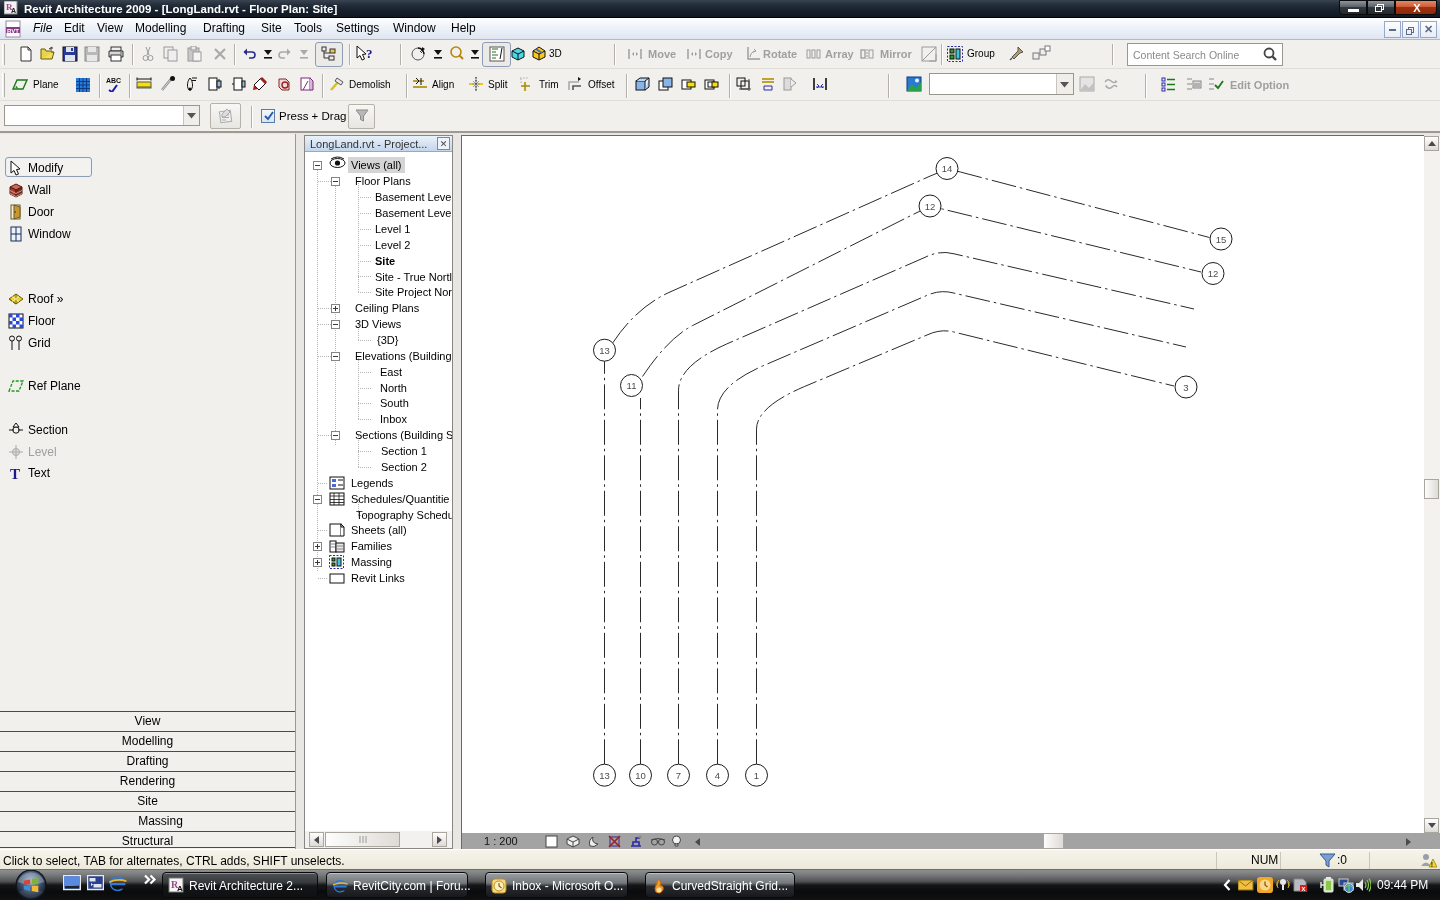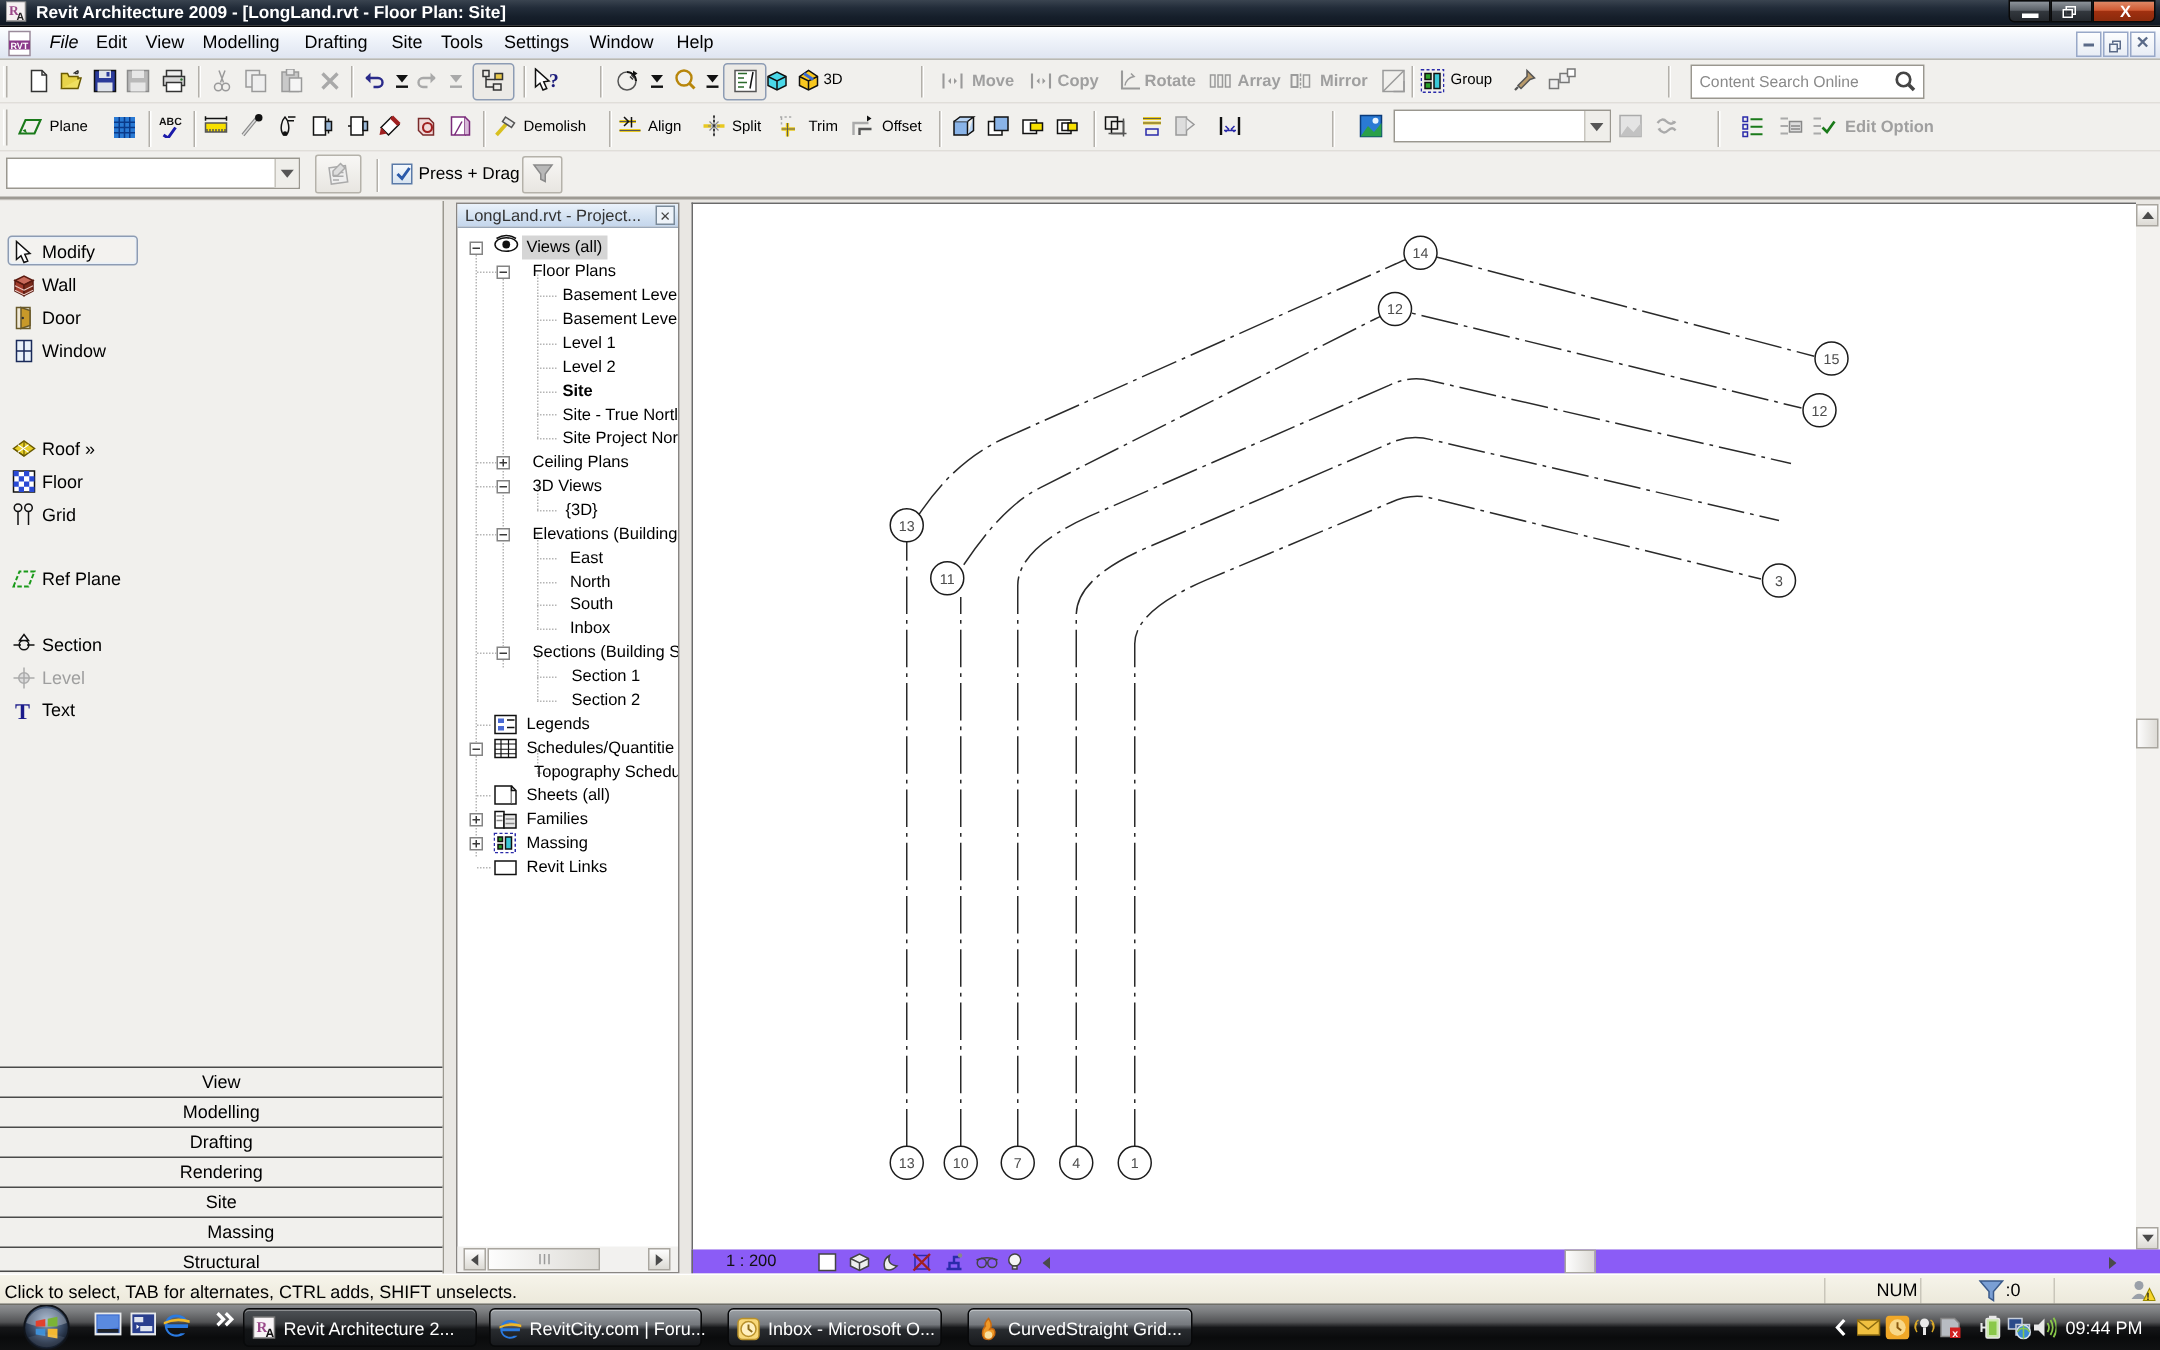--- a/index.html
+++ b/index.html
@@ -66,21 +66,21 @@
 .vstub { position:absolute; width:1px; border-left:1px dotted #b5b5b5; }
 .pm:before, .pm.plus:after { content:""; position:absolute; background:#3a3a3a; }
 .pm:before { left:1px; top:3px; width:5px; height:1px; }
 .pm.plus:after { left:3px; top:1px; width:1px; height:5px; }
 #bscroll { position:absolute; left:0px; top:695px; width:147px; height:17px; background:#f2f1ef; }
 
 
 #canvaswrap { position:absolute; left:461px; top:1px; width:979px; height:715px; }
 #canvas { position:absolute; left:0px; top:1px; width:963px; height:698px; background:#fff; border-left:1px solid #6a6a6a; border-top:1px solid #6a6a6a; }
 #vscroll { position:absolute; left:963px; top:2px; width:16px; height:697px; background:#f3f2ef; }
-#viewbar { position:absolute; left:0px; top:699px; width:979px; height:16px; background:#8b5cf6; border-left:1px solid #6a6a6a; }
+#viewbar { position:absolute; left:0px; top:699px; width:979px; height:16px; background:#a3a3a3; border-left:1px solid #6a6a6a; }
 .sbtn { position:absolute; border:1px solid #a9a69f; background:linear-gradient(#fefefe,#dcdad4); }
 .sthumb { position:absolute; border:1px solid #a9a69f; background:linear-gradient(90deg,#fdfdfd,#dddbd6); }
 
 
 #statusbar { left:0; top:849px; width:1440px; height:20px; background:linear-gradient(#f6f4ea,#ece9db); border-top:1px solid #fff; font-size:12px; color:#000; }
 
 
 #taskbar { left:0; top:869px; width:1440px; height:31px;
   border-top:1px solid #6f6f68; background:linear-gradient(#8d8f91 0%, #7b7d7f 14%, #525355 38%, #151618 50%, #0a0b0c 72%, #101112 100%); }
 .taskbtn { position:absolute; top:2px; height:26px; border-radius:4px; border:1px solid #08090a;

